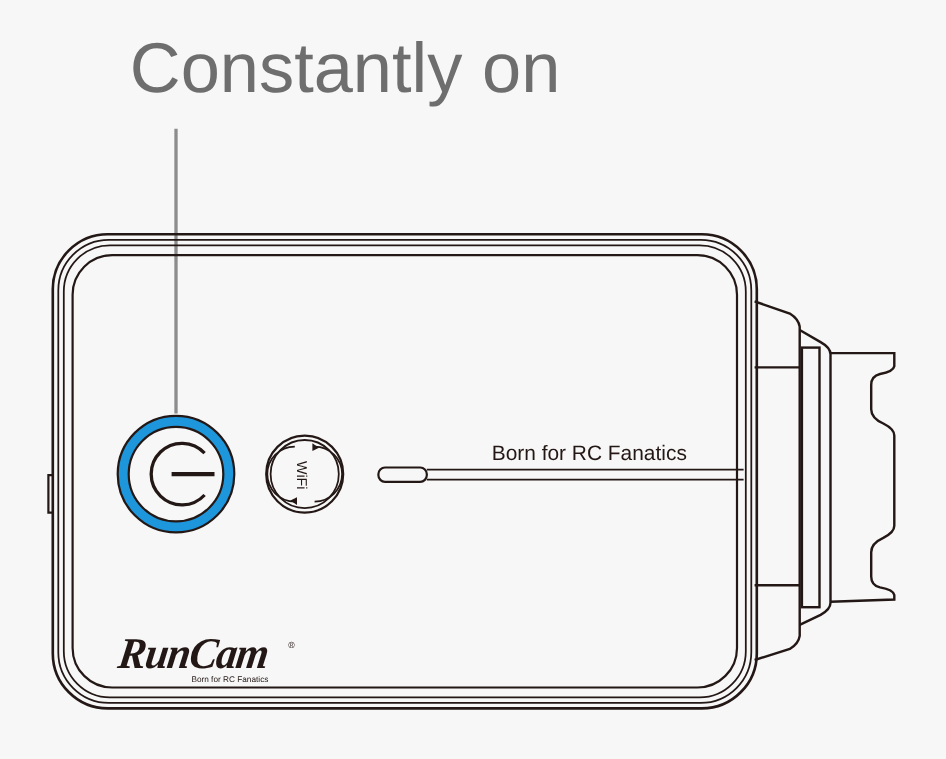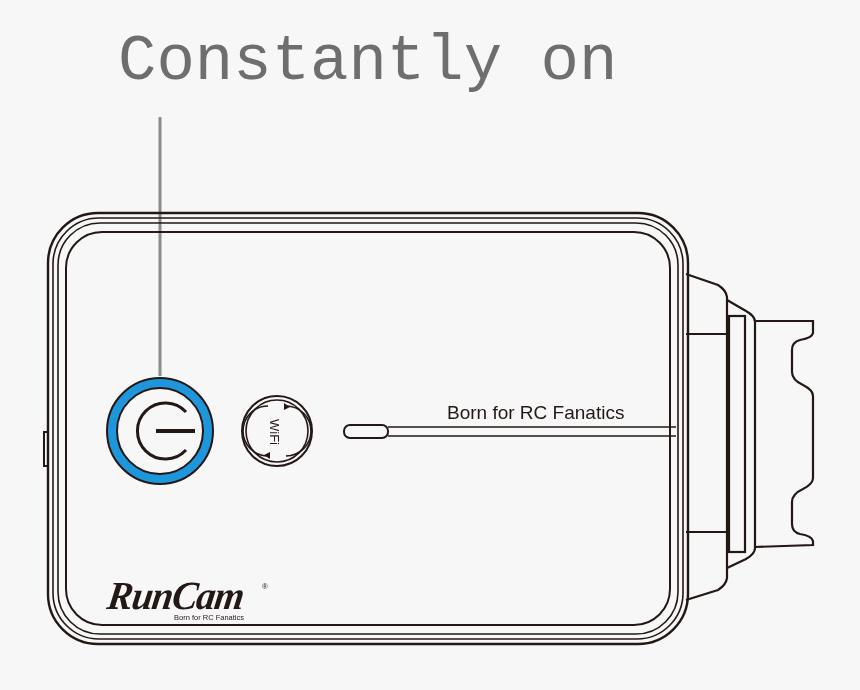--- a/index.html
+++ b/index.html
@@ -1,17 +1,17 @@
 <!DOCTYPE html>
 <html><head>
 <meta charset="utf-8">
 <style>
   html, body { margin:0; padding:0; background:#f7f7f7; }
   body { width:860px; height:690px; position:relative; overflow:hidden; font-family:"Liberation Sans", sans-serif; }
-  .title { position:absolute; left:118px; top:30px; font-size:64px; color:#6e6e6e; font-family:Liberation Mono, monospace; letter-spacing:0px; line-height:1; white-space:nowrap; }
+  .title { position:absolute; left:118px; top:30px; font-size:64px; color:#6e6e6e; font-family:Liberation Sans, sans-serif; letter-spacing:0px; line-height:1; white-space:nowrap; }
   svg.device { position:absolute; left:0; top:0; }
   .slogan { position:absolute; left:447px; top:402px; font-size:19px; color:#231815; white-space:nowrap; }
   .logo { position:absolute; left:108px; top:576px; font-size:38px; font-style:italic; font-weight:bold; color:#231815; font-family:"Liberation Serif", serif; letter-spacing:-1px; line-height:1; transform:skewX(-8deg) scaleY(1.05); }
   .logo-reg { position:absolute; left:262px; top:582px; font-size:8px; color:#231815; }
   .logo-sub { position:absolute; left:174px; top:613px; font-size:7.5px; color:#231815; white-space:nowrap; }
 </style>
 </head>
 <body>
 
 <div class="title">Constantly on</div>

